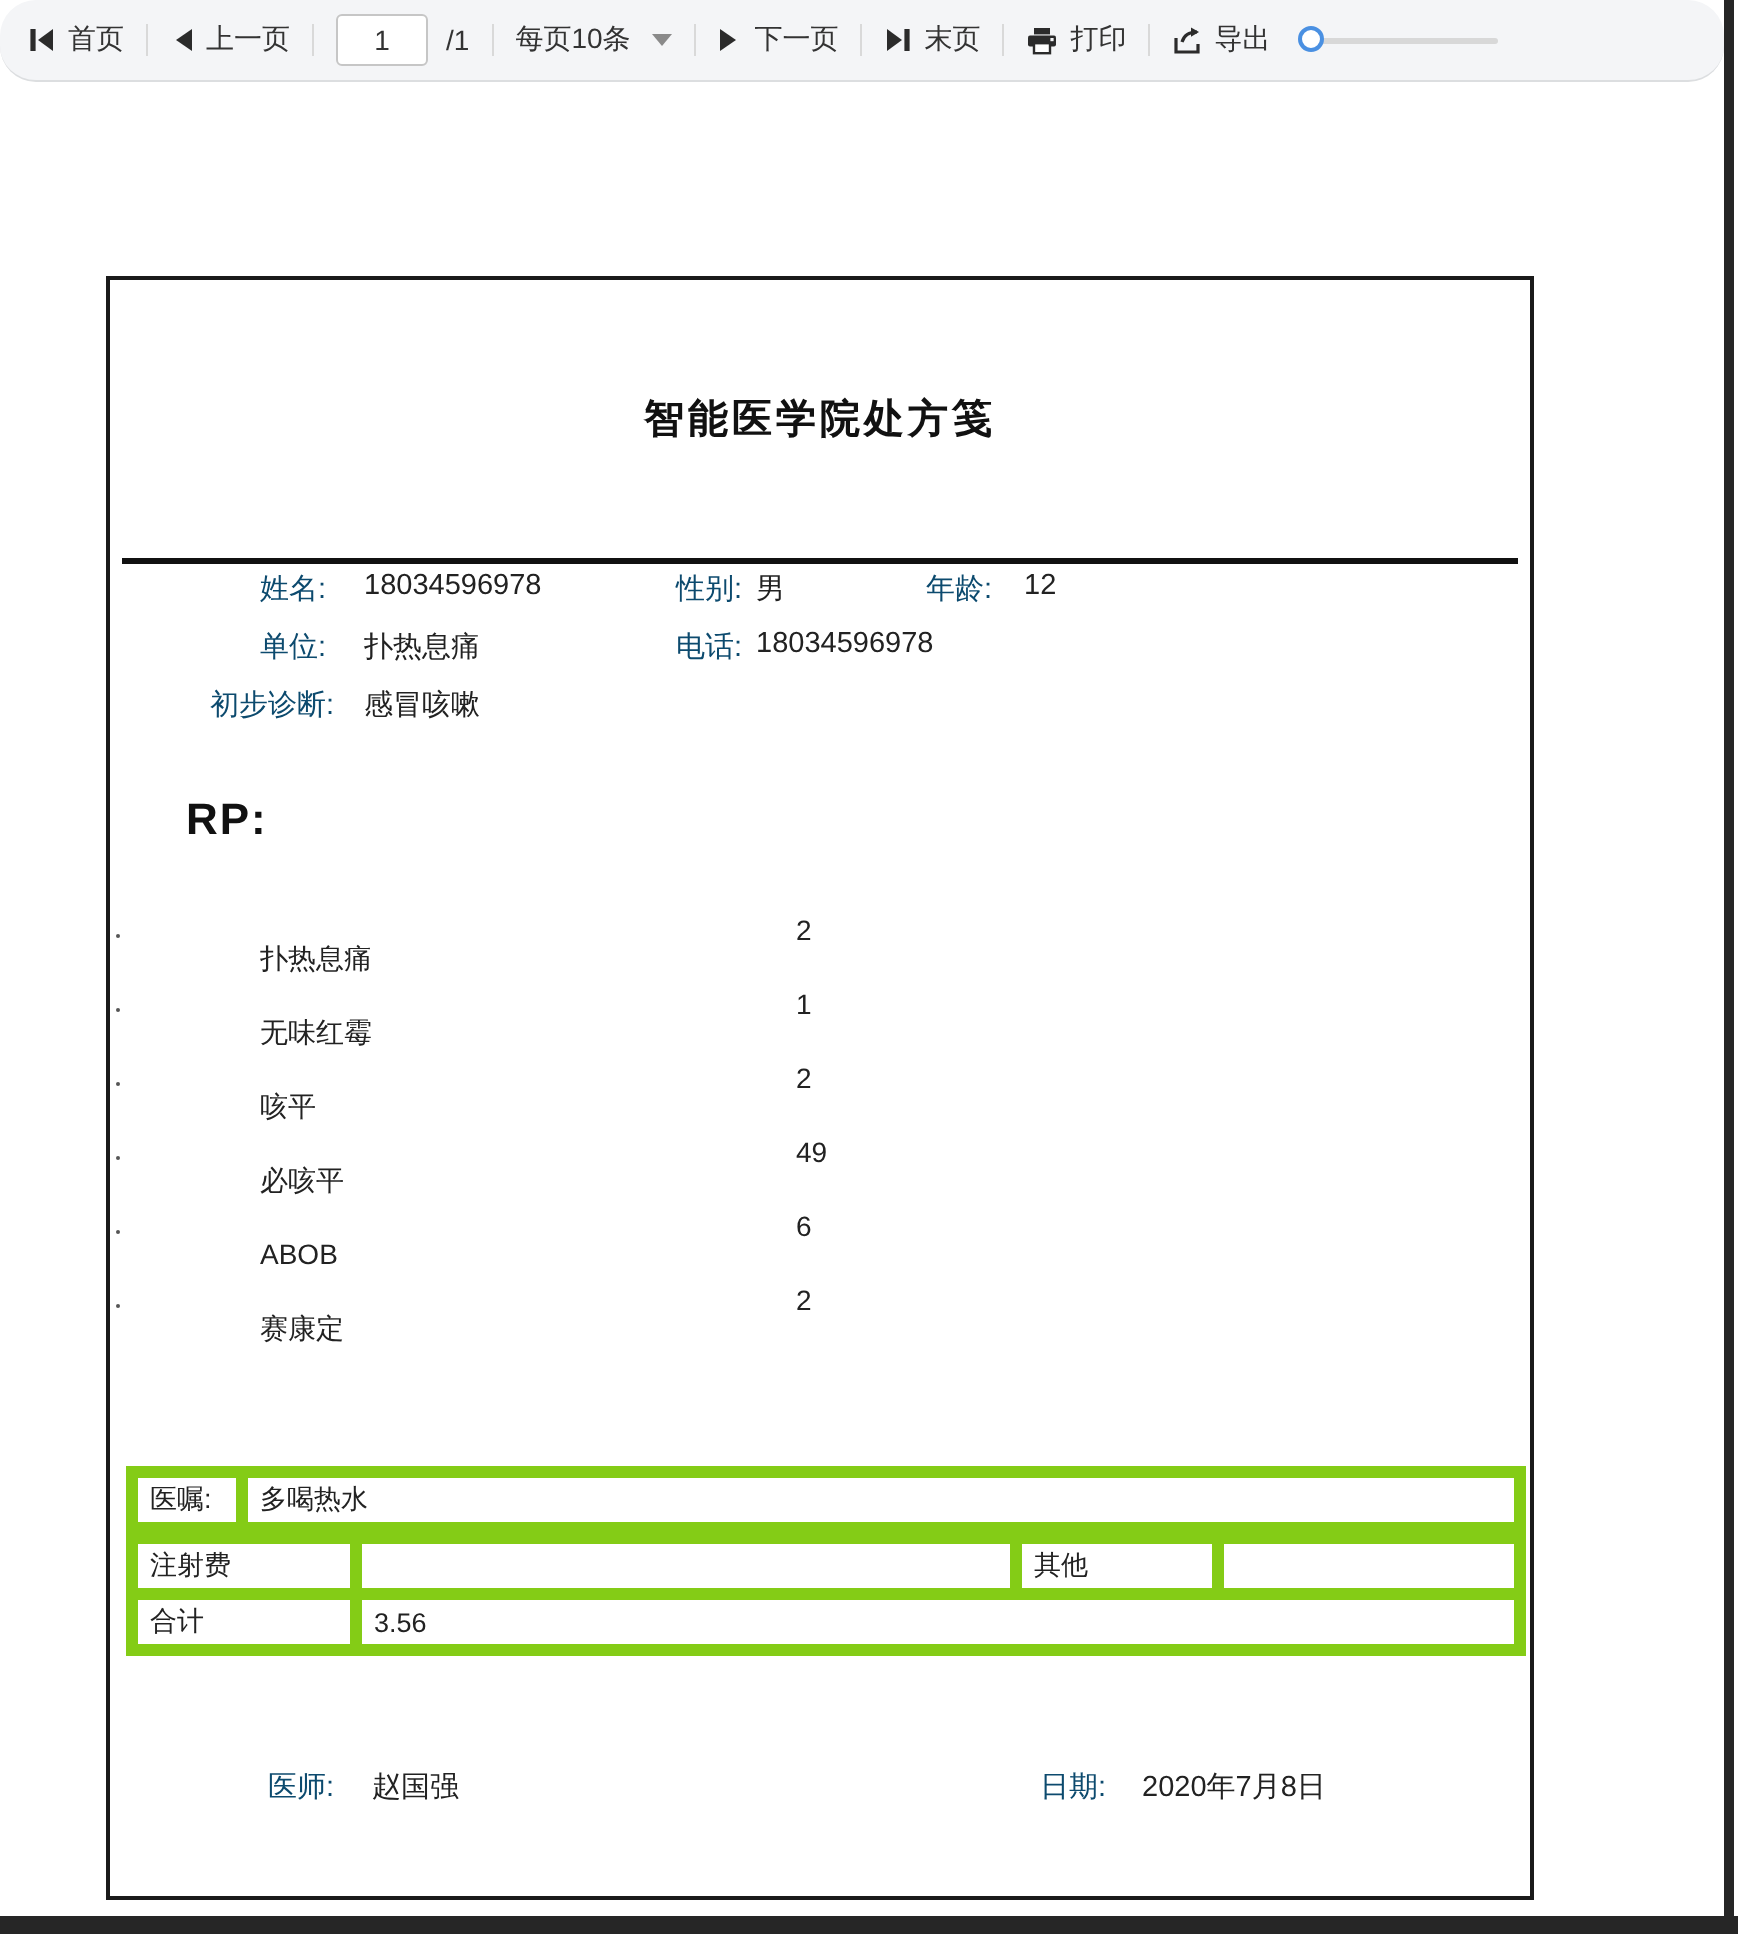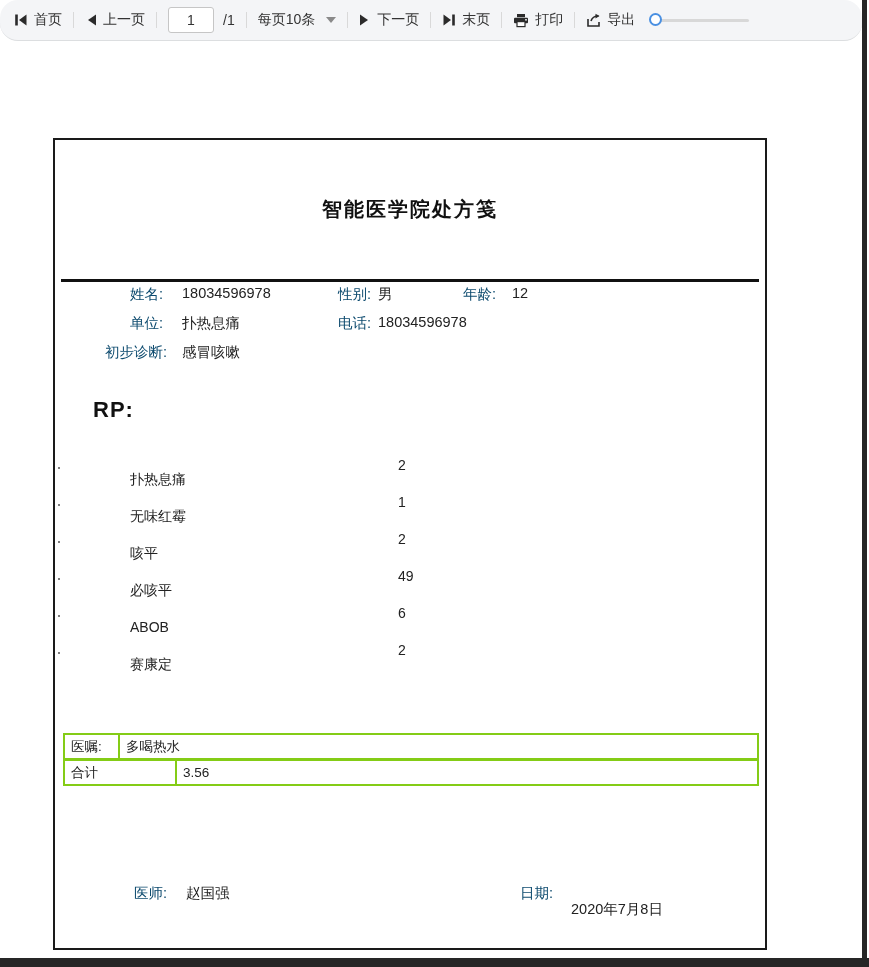--- a/index.html
+++ b/index.html
@@ -54,21 +54,21 @@
   .rp-head { position: absolute; top: 257px; left: 38px; font-size: 22px; font-weight: bold; letter-spacing: 1px; color: #111; }
 
   .med-list { position: absolute; top: 317px; left: 0; width: 100%; }
   .med-row { position: relative; height: 37px; font-size: 14px; }
   .med-dot { position: absolute; left: 3px; top: 10px; width: 2px; height: 2px; background: #555; border-radius: 50%; }
   .med-name { position: absolute; left: 75px; top: 14px; }
   .med-qty { position: absolute; left: 343px; top: 0; }
 
   .fee-wrap { position: absolute; top: 593px; left: 8px; width: 694px; font-size: 13.5px; }
   .fee-wrap table { border-collapse: collapse; width: 694px; table-layout: fixed; }
-  .fee-wrap td { border: 2px solid #84cc16; height: 25px; padding: 2px 6px; vertical-align: middle; overflow: hidden; }
+  .fee-wrap td { border: 6px solid #84cc16; height: 25px; padding: 2px 6px; vertical-align: middle; overflow: hidden; }
   .fee-wrap .t2 { margin-top: -1px; }
 
   .footer-row { position: absolute; top: 744px; left: 0; width: 100%; font-size: 14.5px; }
 </style>
 </head>
 <body>
 
 <div class="toolbar">
 
   <div class="tb-btn">
@@ -239,30 +239,36 @@
       <colgroup>
         <col style="width:112px">
           <col style="width:157px">
           <col style="width:57px">
         <col style="width:116px">
           <col style="width:101px">
           <col style="width:151px">
       </colgroup>
       <tbody>
       <tr>
+        <td>注射费</td>
+        <td colspan="3"></td>
+        <td>其他</td>
+        <td></td>
+      </tr>
+      <tr>
         <td>合计</td>
         <td colspan="5">3.56</td>
       </tr>
     </tbody>
       </table>
   </div>
 
   <div class="footer-row">
     <span class="abs lbl" style="top:0; left:79px;">医师:</span>
     <span class="abs" style="top:0; left:131px;">赵国强</span>
     <span class="abs lbl" style="top:0; left:465px;">日期:</span>
-    <span class="abs" style="top:16px; left:516px;">2020年7月8日</span>
+    <span class="abs" style="top:0; left:516px;">2020年7月8日</span>
   </div>
 
 </div>
 
 <div class="right-edge"></div>
 <div class="bottom-edge"></div>
 
 </body></html>

